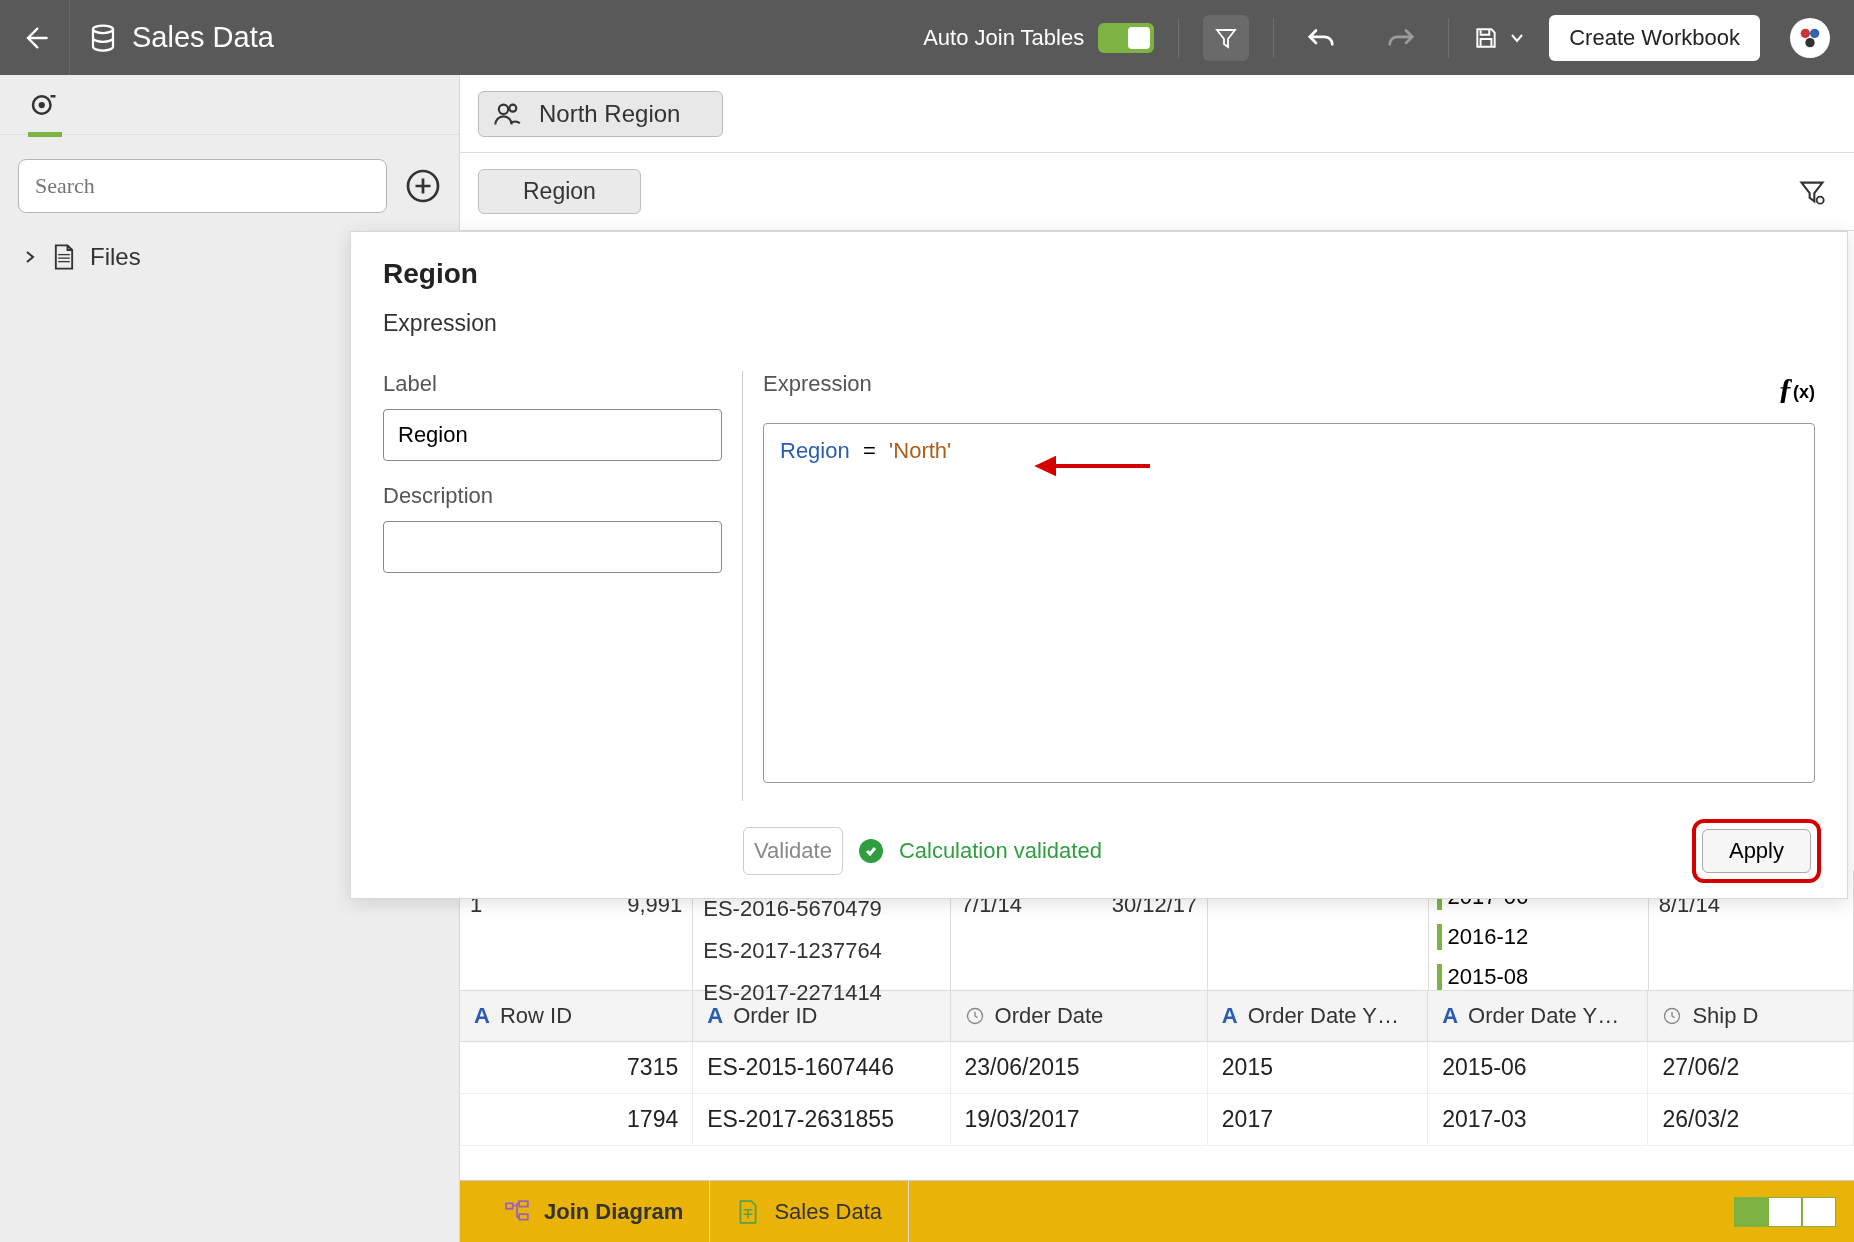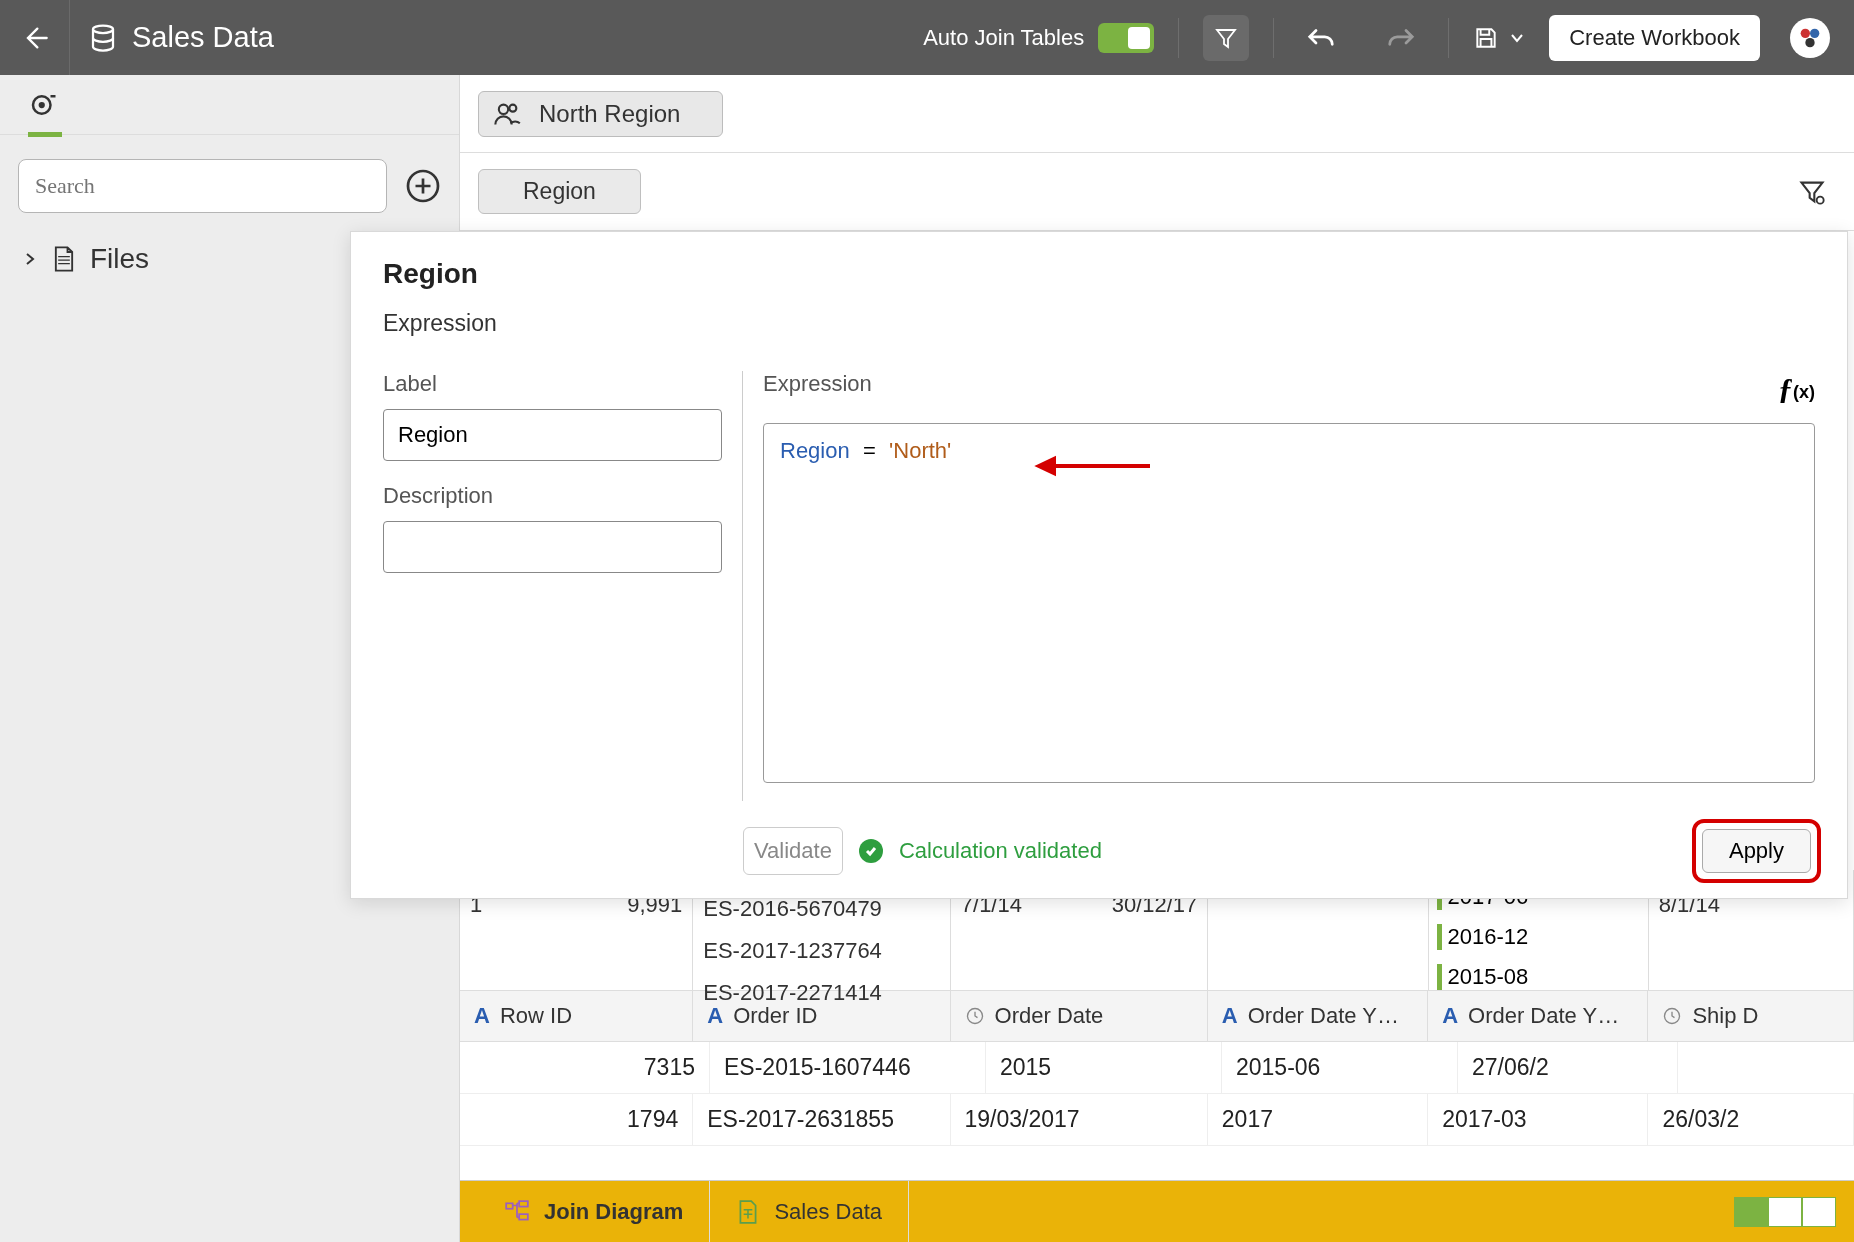--- a/index.html
+++ b/index.html
@@ -35,21 +35,21 @@
 .region-chip { background:#eaeaea; border:1px solid #bfbfbf; border-radius:6px; padding:8px 44px; font-size:23px; color:#333;}
 .filter-icon2{width:28px;height:28px;}
 
 
 .sidebar { position:absolute; left:0; top:75px; width:460px; bottom:0; background:#ededed; border-right:1px solid #d8d8d8; }
 .sb-top { height:60px; display:flex; align-items:center; padding-left:28px; border-bottom:1px solid #ddd; }
 .sb-accent { position:absolute; left:28px; top:57px; width:34px; height:5px; background:#7cb342; }
 .sb-search-row { display:flex; align-items:center; gap:18px; padding:24px 18px 12px 18px;}
 .sb-search { flex:1; height:54px; border:1px solid #b5b5b5; border-radius:8px; background:#fff; padding:0 16px; font-size:22px; color:#666;font-family:Liberation Serif, serif;}
 .add-btn { width:36px; height:36px; }
-.files-row { display:flex; align-items:center; gap:14px; padding:18px 0 0 22px; font-size:28px; color:#333;}
+.files-row { display:flex; align-items:center; gap:14px; padding:18px 0 0 22px; font-size:24px; color:#333;}
 
 
 .popup { position:absolute; left:350px; top:231px; width:1498px; height:668px; background:#fff; border:1px solid #d9d9d9; box-shadow:0 4px 18px rgba(0,0,0,.12); z-index:10;}
 .popup .pad { padding:26px 32px 0 32px; }
 .popup h1 { font-size:28px; font-weight:700; color:#222; margin-bottom:20px;}
 .popup .exp-tab { font-size:23px; color:#333; margin-bottom:34px;}
 .popup .cols { display:flex; }
 .popup .left { width:360px; padding-right:20px; border-right:1px solid #ccc; min-height:430px;}
 .popup .right { flex:1; padding-left:20px; }
 .fld-label { font-size:22px; color:#555; margin-bottom:12px; }
@@ -355,20 +355,21 @@
         <svg width="20" height="20" viewBox="0 0 24 24" class="type-clock">
           <circle cx="12" cy="12" r="9" stroke="#888" stroke-width="1.6" fill="none"></circle>
           <path d="M12 7 V12 L15 14" stroke="#888" stroke-width="1.6" fill="none"></path>
         </svg>
         <span>Ship D</span>
       </div>
   </div>
   <div class="data-row">
     <div class="data-cell c1 num">7315</div>
     <div class="data-cell c2">ES-2015-1607446</div>
+    <div class="data-cell c3">23/06/2015</div>
     <div class="data-cell c4">2015</div>
     <div class="data-cell c5">2015-06</div>
     <div class="data-cell c6">27/06/2</div>
   </div>
   <div class="data-row">
     <div class="data-cell c1 num">1794</div>
     <div class="data-cell c2">ES-2017-2631855</div>
     <div class="data-cell c3">19/03/2017</div>
     <div class="data-cell c4">2017</div>
     <div class="data-cell c5">2017-03</div>

